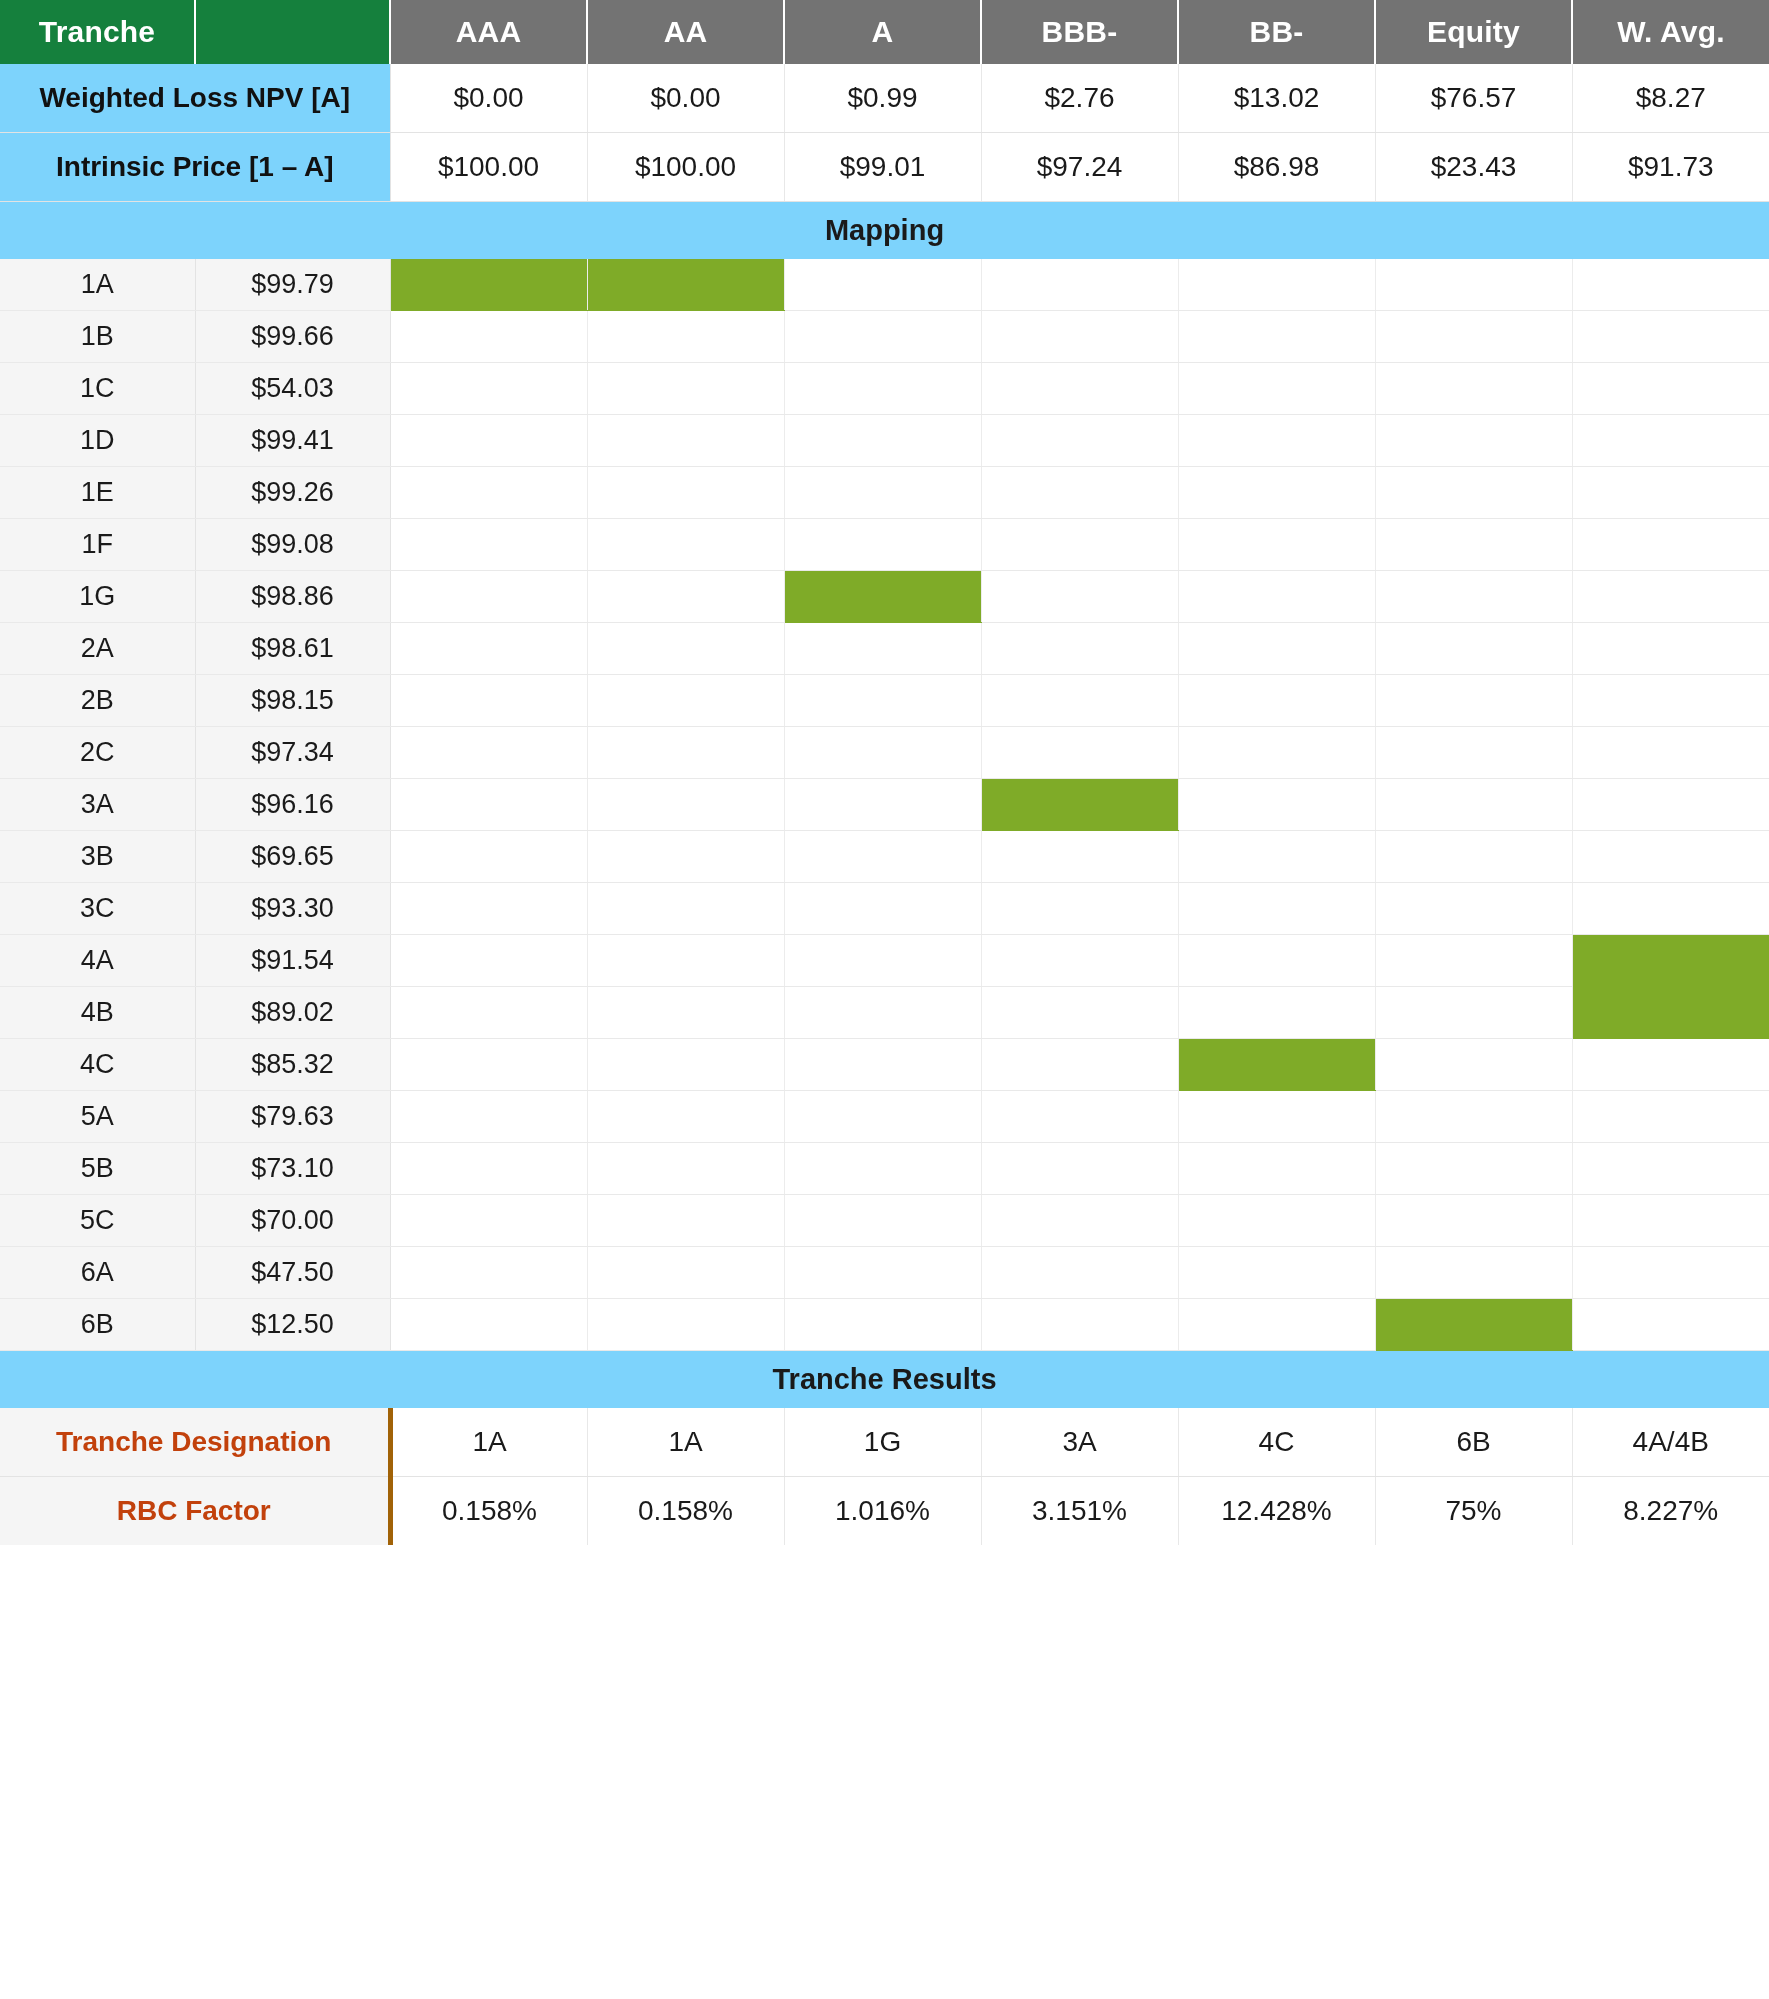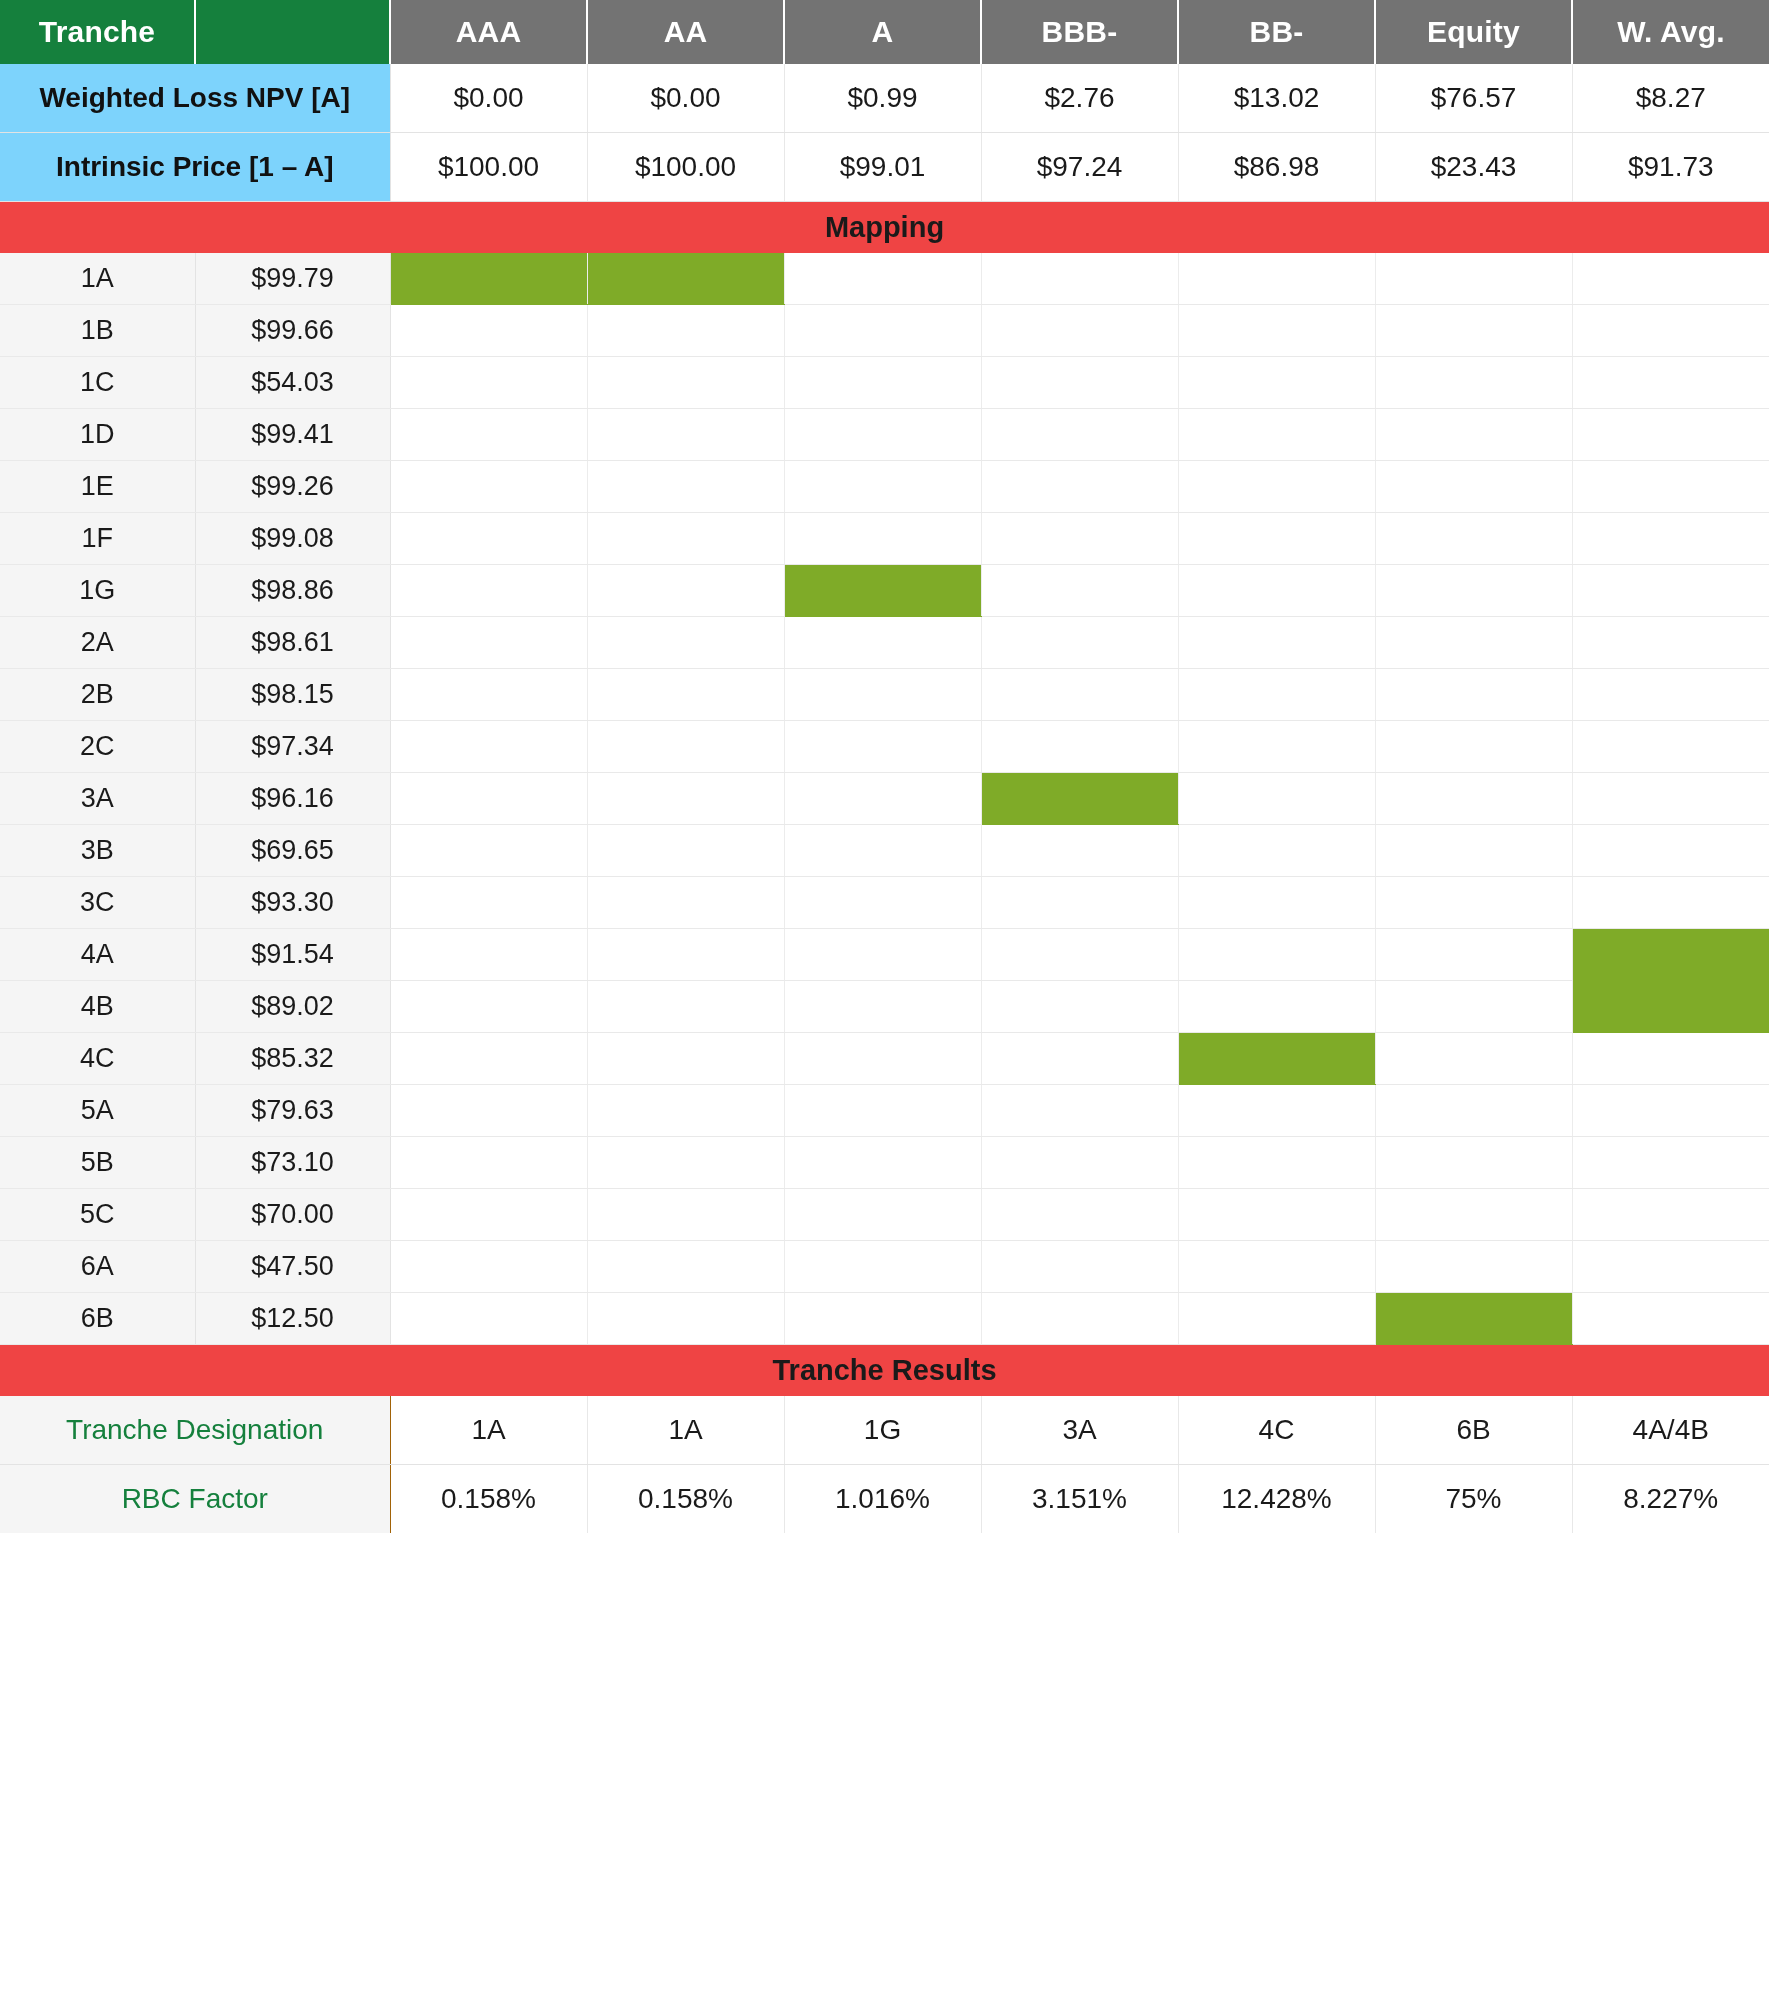--- a/index.html
+++ b/index.html
@@ -60,25 +60,25 @@
     background: #7dd3fc;
     font-weight: bold;
     font-size: 28px;
     color: #111111;
     border-right: 1px solid #e3e3e3;
   }
   tr.summary-row td:last-child { border-right: none; }
 
   
   tr.section-row td {
-    background: #ef4444;
+    background: #7dd3fc;
     color: #1a1a1a;
     font-weight: bold;
     font-size: 29px;
-    height: 51px;
+    height: 57px;
     text-align: center;
   }
 
   
   tr.map-row td {
     height: 51px;
     font-size: 27px;
     background: #ffffff;
     border-bottom: 1px solid #e9e9e9;
     border-right: 1px solid #ececec;
@@ -98,23 +98,23 @@
   
   tr.result-row td {
     height: 68px;
     font-size: 28px;
     background: #ffffff;
     border-bottom: 1px solid #e3e3e3;
     border-right: 1px solid #e8e8e8;
   }
   tr.result-row td.row-label {
     background: #f5f5f5;
-    font-weight: normal;
-    color: #15803d;
-    border-right: 1px solid #a16207;
+    font-weight: bold;
+    color: #c2410c;
+    border-right: 5px solid #a16207;
   }
   tr.result-row td:last-child { border-right: none; }
   tr.result-row.last-row td { border-bottom: none; }
 </style>
 </head>
 <body>
 
 <table class="tranche-table">
   <colgroup>
     <col class="c-label1">

